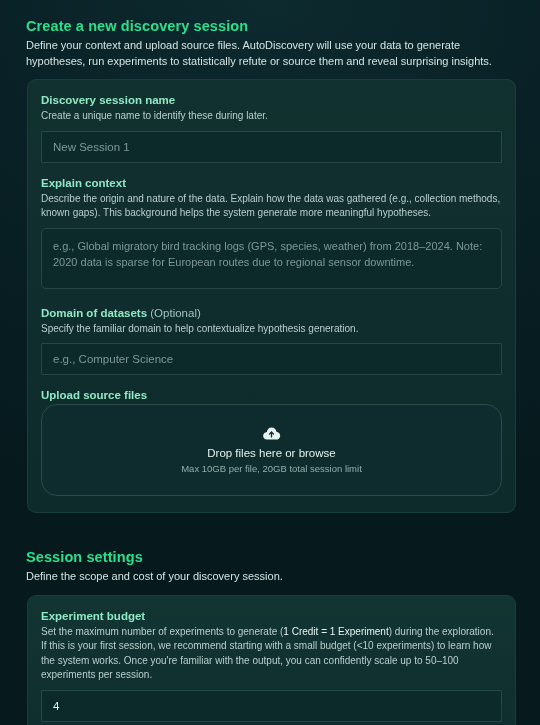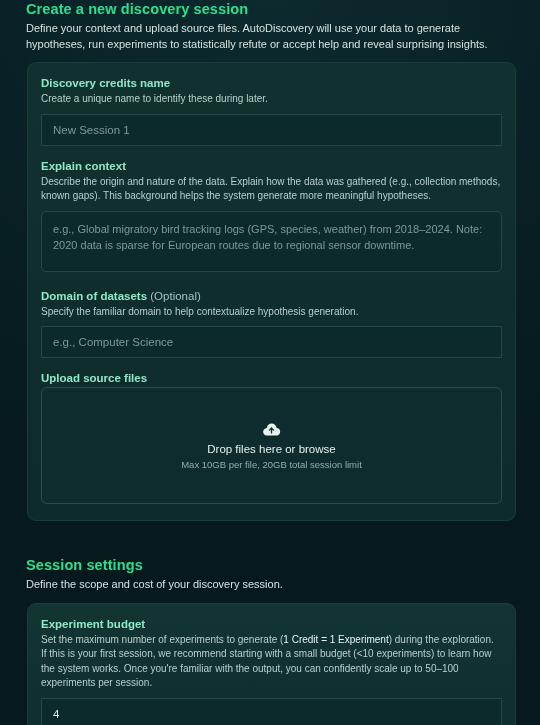--- a/index.html
+++ b/index.html
@@ -30,21 +30,21 @@
     letter-spacing: .1px;
     margin-bottom: 4px;
   }
   .section-sub {
     color: #d4e3e2;
     font-size: 11px;
     line-height: 1.42;
     max-width: 487px;
   }
 
-  .gap-top-1 { padding-top: 1px; }
+  .gap-top-1 { padding-top: 18px; }
 
   
   .card {
     position: relative;
     margin: 10px 24px 0 27px;
     background: linear-gradient(180deg, #11312f 0%, #0f2d2d 55%, #0e2b2c 100%);
     border: 1px solid #1a3c3b;
     border-radius: 9px;
     padding: 14px 13px 16px 13px;
   }
@@ -103,23 +103,23 @@
     line-height: 1.5;
     padding: 9px 11px;
     outline: none;
     resize: none;
   }
   .textarea-input::placeholder { color: #7e9895; }
 
   
   .dropzone {
     width: 100%;
-    height: 117px;
+    height: 92px;
     border: 1px solid #2a4b49;
-    border-radius: 6px;
+    border-radius: 16px;
     background: #0e2c2d;
     display: flex;
     flex-direction: column;
     align-items: center;
     justify-content: center;
     gap: 4px;
   }
   .dz-icon { line-height: 0; margin-bottom: 2px; }
   .dz-main { color: #e4f1ef; font-size: 11.5px; }
   .dz-sub  { color: #93aeab; font-size: 9.5px; }
@@ -136,27 +136,27 @@
     padding: 4px 8px;
   }
 </style>
 </head>
 <body>
 
 <div class="page">
 
   <div class="section-head gap-top-1">
     <div class="section-title">Create a new discovery session</div>
-    <div class="section-sub">Define your context and upload source files. AutoDiscovery will use your data to generate hypotheses, run experiments to statistically refute or accept help and reveal surprising insights.</div>
+    <div class="section-sub">Define your context and upload source files. AutoDiscovery will use your data to generate hypotheses, run experiments to statistically refute or source them and reveal surprising insights.</div>
   </div>
 
   <div class="card">
 
     <div class="field">
-      <div class="field-label">Discovery credits name</div>
+      <div class="field-label">Discovery session name</div>
       <div class="field-help">Create a unique name to identify these during later.</div>
       <input class="text-input" type="text" placeholder="New Session 1" style="">
     </div>
 
     <div class="field">
       <div class="field-label">Explain context</div>
       <div class="field-help">Describe the origin and nature of the data. Explain how the data was gathered (e.g., collection methods, known gaps). This background helps the system generate more meaningful hypotheses.</div>
       <textarea class="textarea-input" placeholder="e.g., Global migratory bird tracking logs (GPS, species, weather) from 2018–2024. Note: 2020 data is sparse for European routes due to regional sensor downtime." style=""></textarea>
     </div>
 

